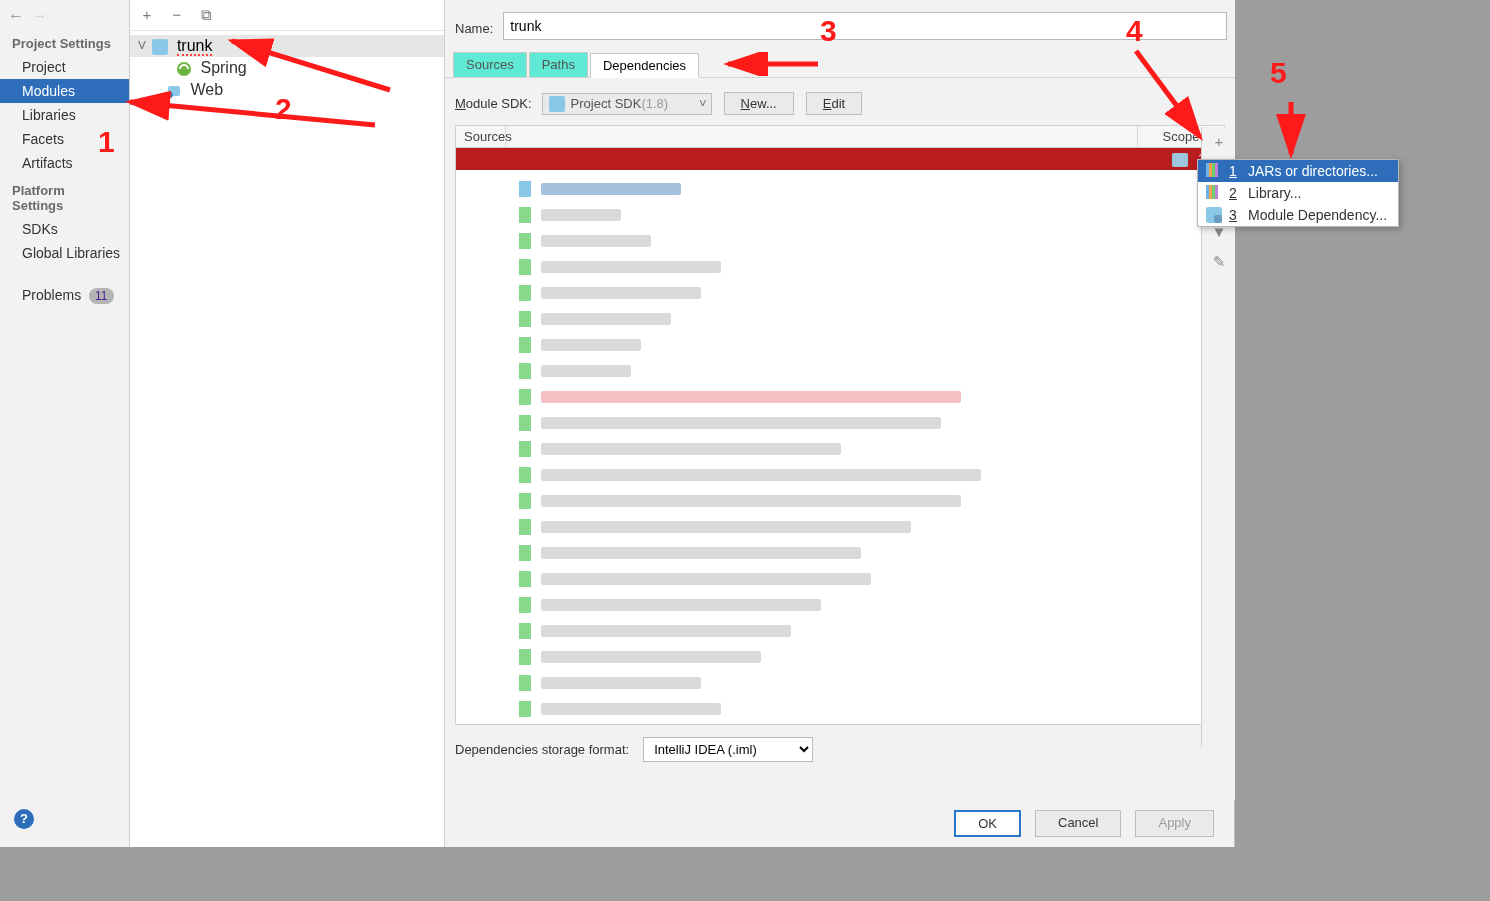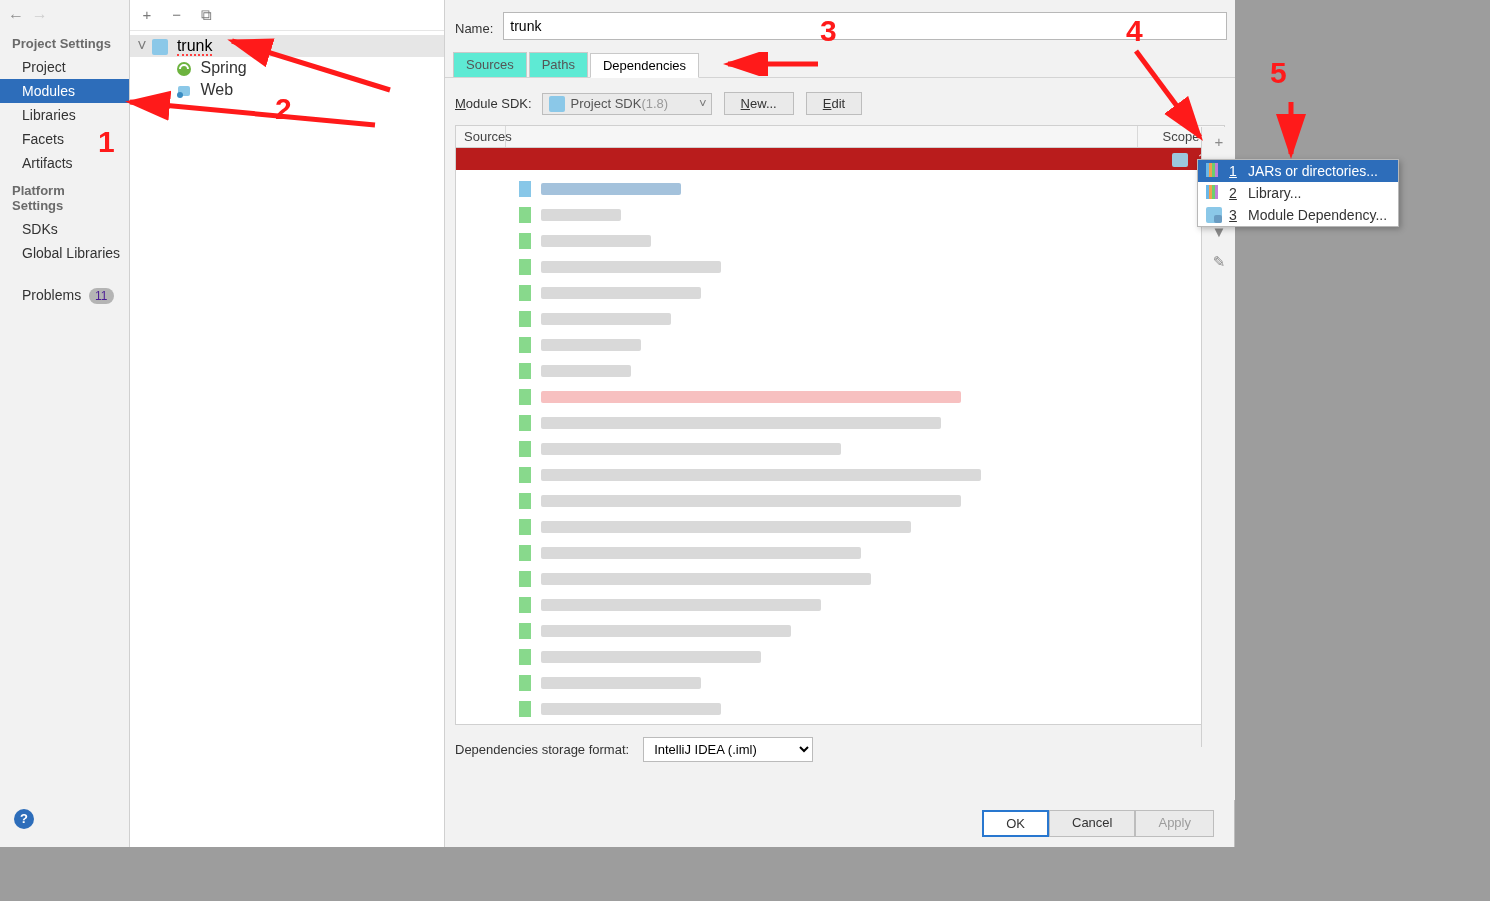--- a/index.html
+++ b/index.html
@@ -174,21 +174,21 @@
   }
 
   .storage-row { padding:12px 10px 0; display:flex; align-items:center; }
   .storage-row select {
     margin-left:14px; border:1px solid #bbb; background:#fff;
     padding:3px 6px; width:170px; font-size:13px;
   }
 
   .dialog-buttons {
     position:absolute; bottom:10px; right:20px;
-    display:flex; 
+    display:flex; gap:14px;
   }
   .dlg-btn {
     border:1px solid #bdbdbd; background:#eaeaea;
     padding:4px 22px; font-size:13px; cursor:pointer;
   }
   .dlg-btn.primary { border:2px solid #2877cf; background:#fff; }
   .dlg-btn.disabled { color:#9c9c9c; }
 
   .help-icon {
     position:absolute; left:14px; bottom:18px;
@@ -269,21 +269,21 @@
         </div>
         <div class="tree-row" style="padding-left:46px">
           <span class="tree-icon">
             <svg viewBox="0 0 16 16">
                 <circle cx="8" cy="8" r="7" fill="#6db33f"></circle>
                 <path d="M4 8 A4 4 0 0 1 12 8" stroke="#fff" stroke-width="2" fill="none"></path>
               </svg>
           </span>
           <span>Spring</span>
         </div>
-        <div class="tree-row" style="padding-left:46px">
+        <div class="tree-row" style="padding-left:36px">
           <span class="tree-icon">
             <svg viewBox="0 0 16 16">
                 <rect x="2" y="3" width="12" height="10" rx="2" fill="#8bc8e8"></rect>
                 <circle cx="4" cy="12" r="3" fill="#3a8cc2"></circle>
               </svg>
           </span>
           <span>Web</span>
         </div>
       </div>
     </div>

